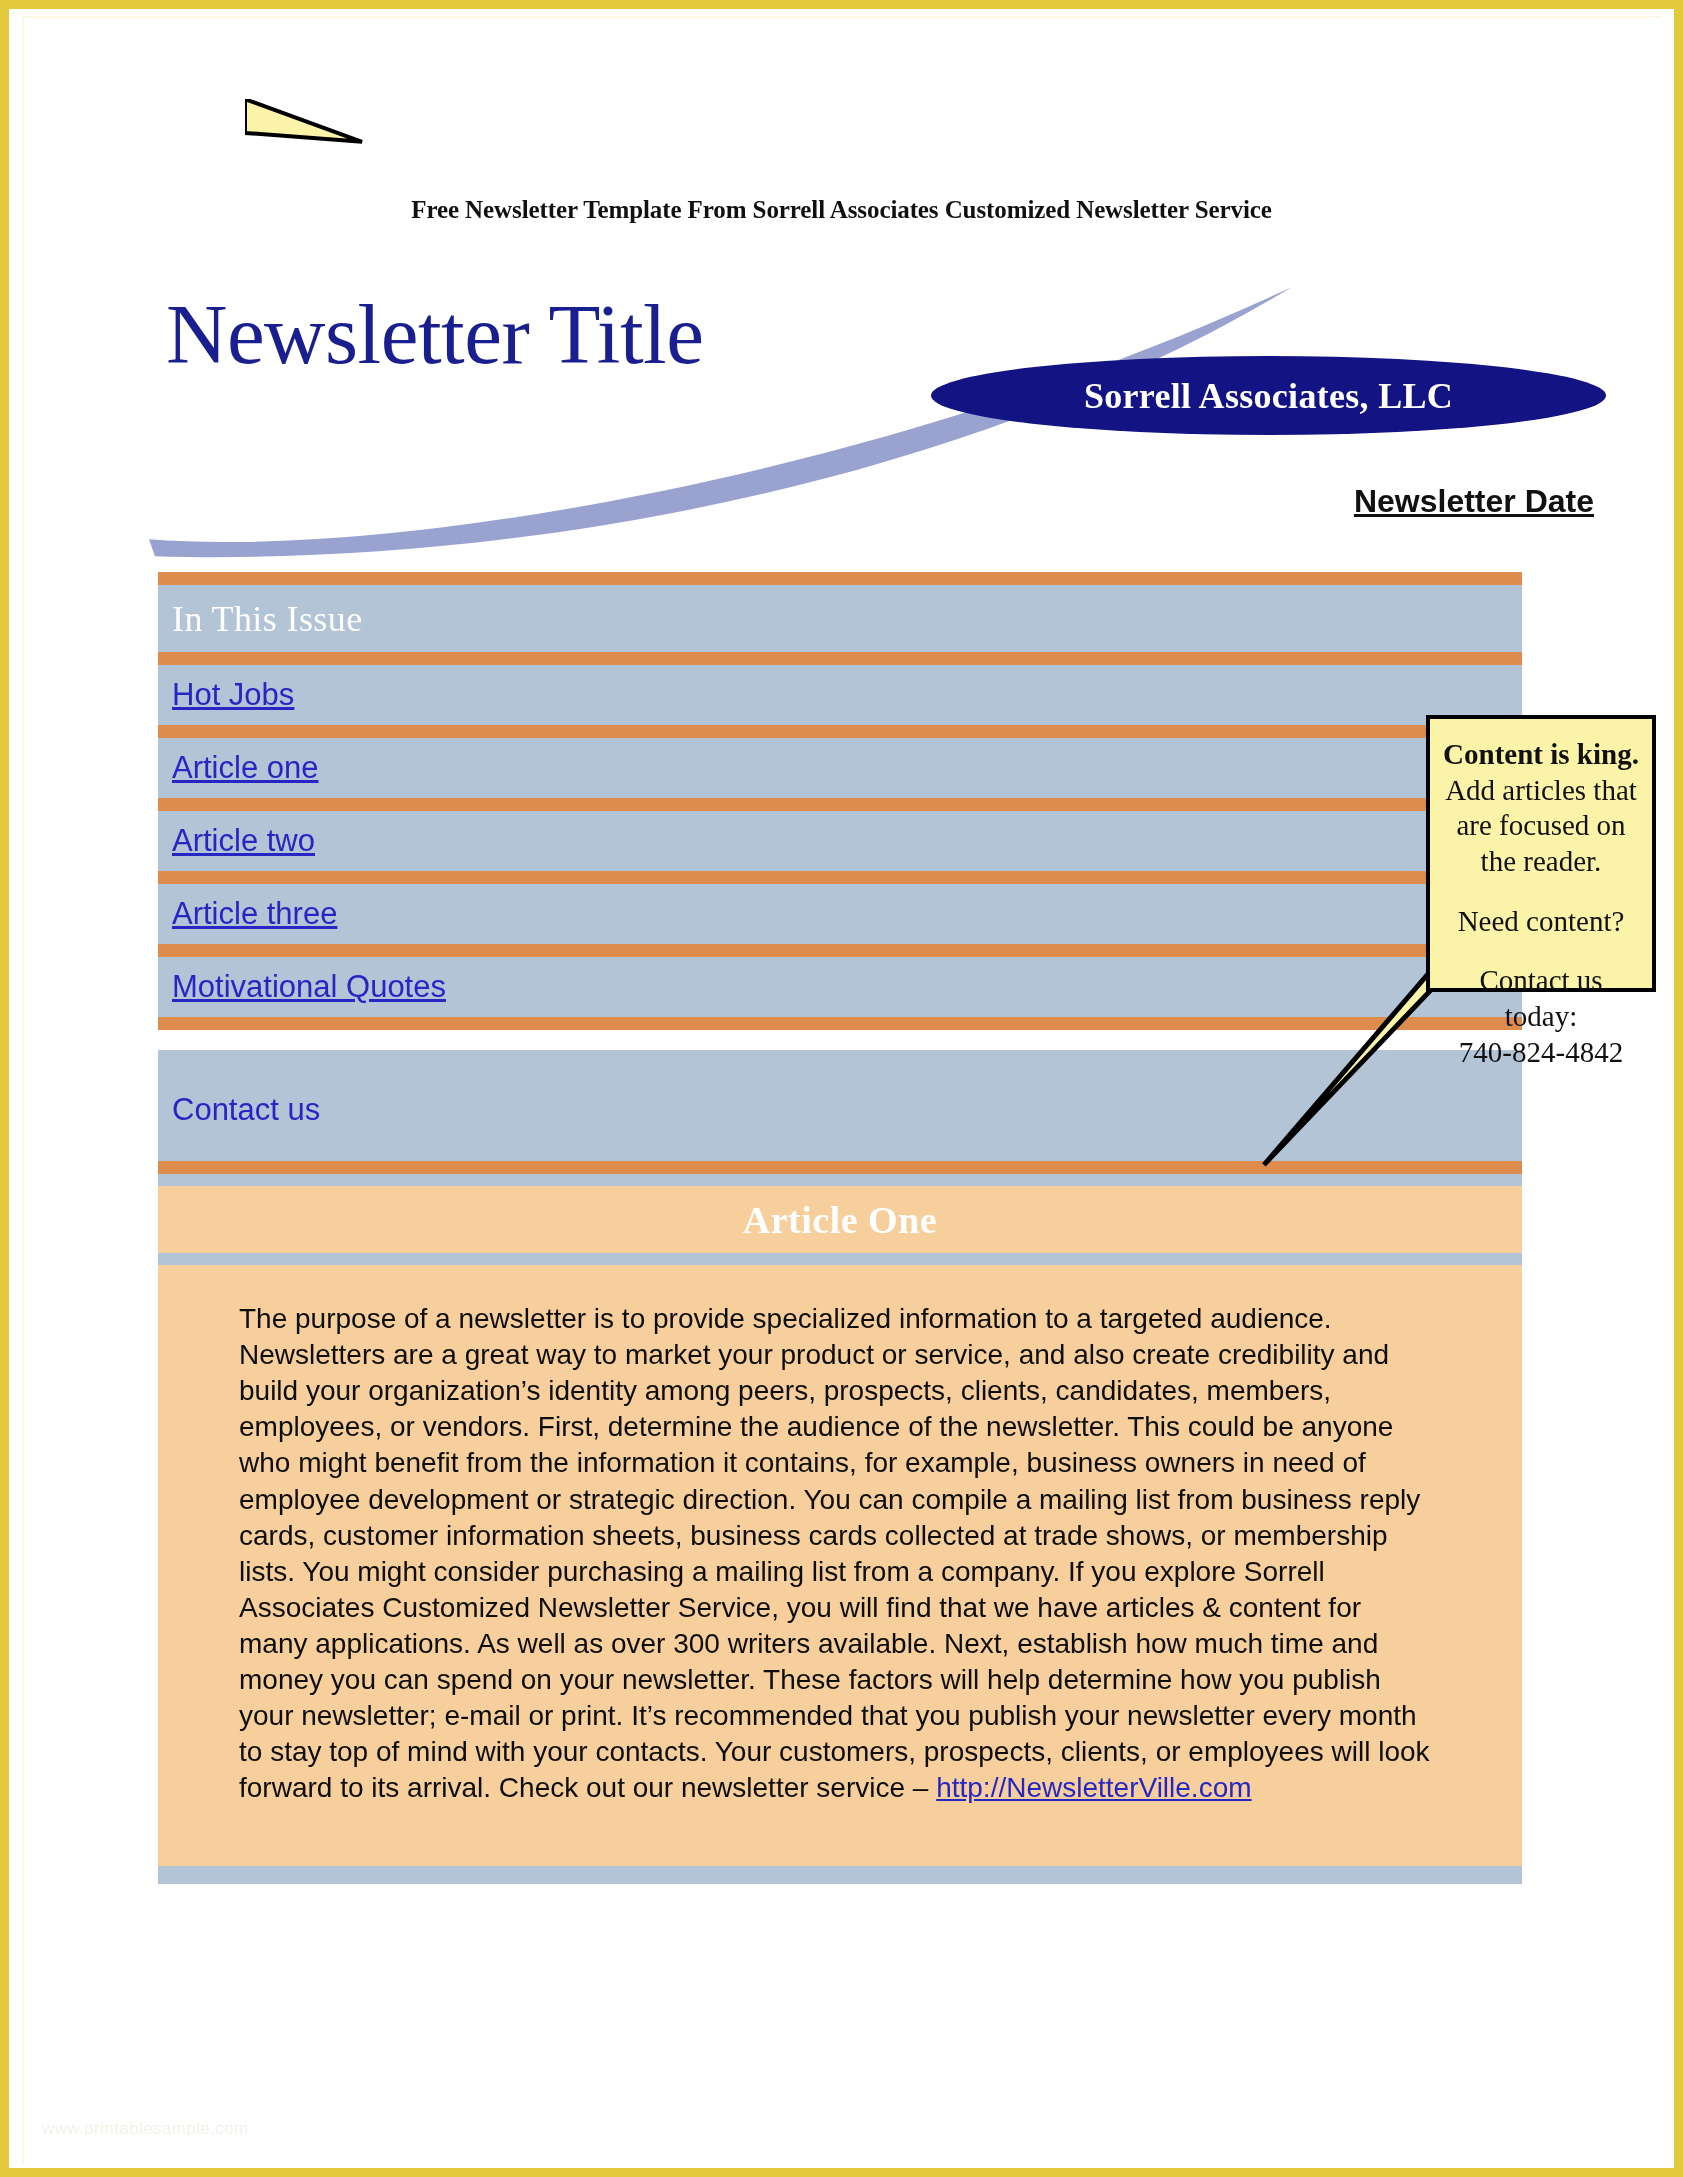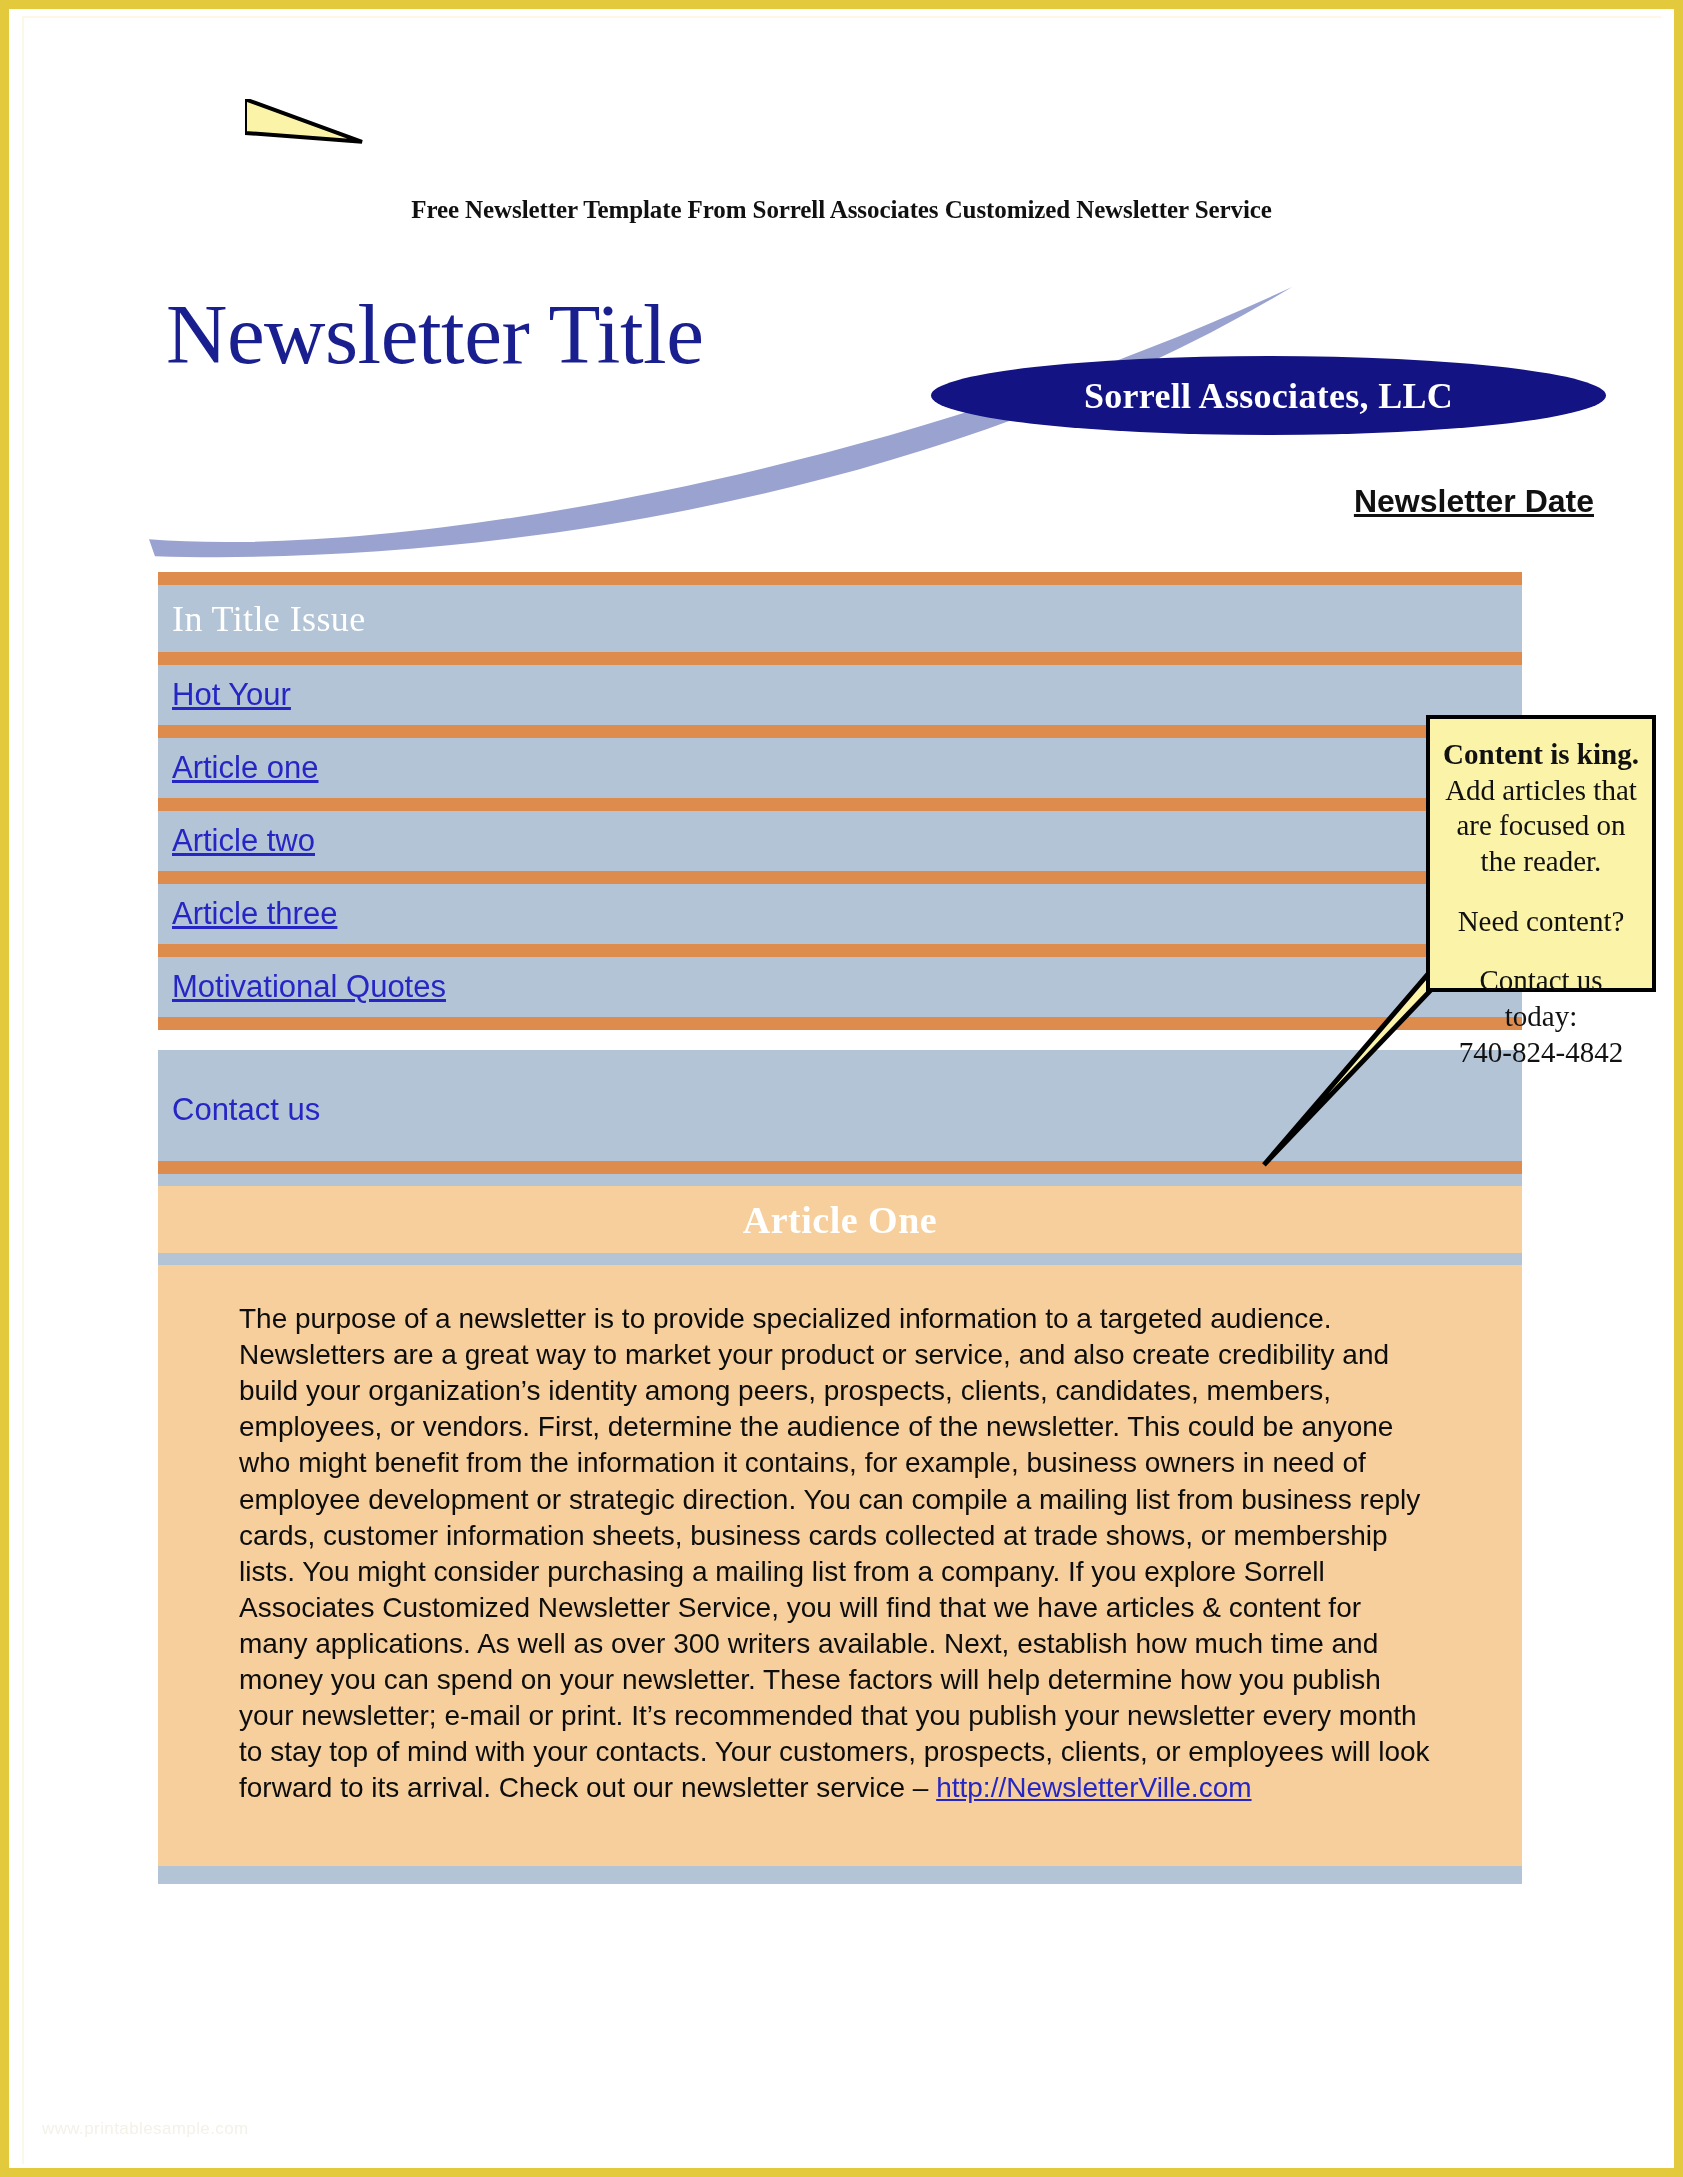--- a/index.html
+++ b/index.html
@@ -333,26 +333,26 @@
     </div>
 
     <div class="newsletter-date">Newsletter Date</div>
   </div>
 
   <div class="news-table">
 
     <div class="rule-orange"></div>
 
     <div class="issue-header">
-      <span class="issue-header-text">In Title Issue</span>
+      <span class="issue-header-text">In This Issue</span>
     </div>
 
     <div class="rule-orange"></div>
     <div class="issue-row">
-      <span class="issue-link">Hot Your</span>
+      <span class="issue-link">Hot Jobs</span>
     </div>
 
     <div class="rule-orange"></div>
     <div class="issue-row">
       <span class="issue-link">Article one</span>
     </div>
 
     <div class="rule-orange"></div>
     <div class="issue-row">
       <span class="issue-link">Article two</span>

